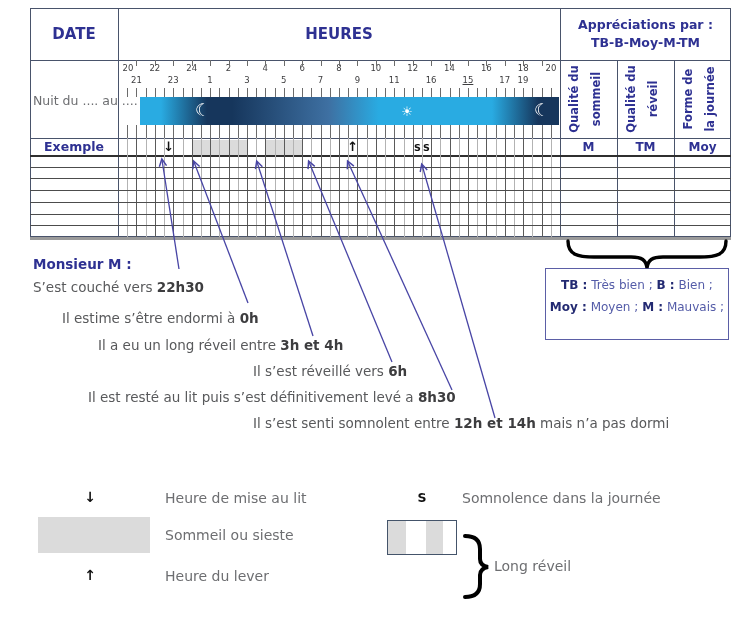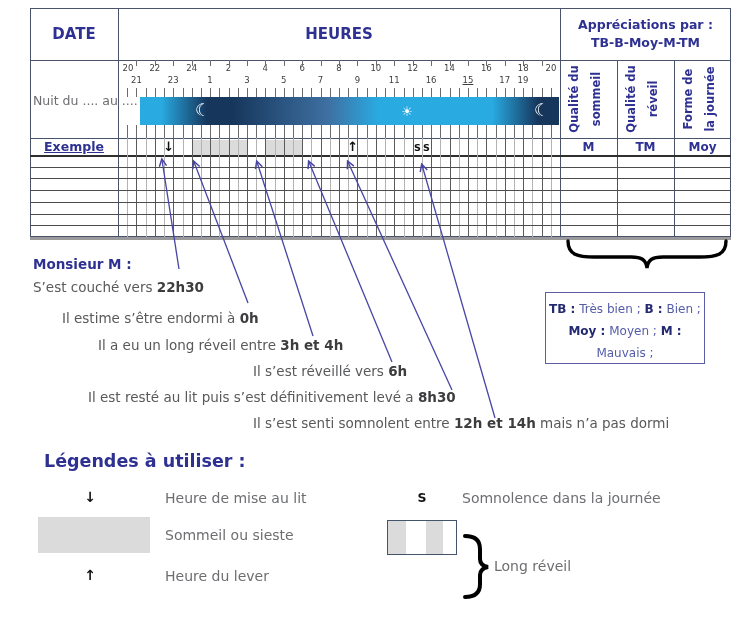--- a/index.html
+++ b/index.html
@@ -56,21 +56,21 @@
   </div>
   <div class="abs hdr" style="left:118px;top:8px;width:442px;height:52px;font-size:15px;">
     <span>HEURES</span>
   </div>
   <div class="abs hdr" style="left:560px;top:8px;width:171px;height:52px;font-size:12.5px;flex-direction:column;line-height:18px;">
     <span>Appréciations par :</span>
     <span>TB-B-Moy-M-TM</span>
   </div>
 
   <div class="abs" style="left:33px;top:93px;width:84px;font-size:12.5px;color:#6d6e71;white-space:nowrap;">Nuit du .... au ....</div>
-  <div class="abs hdr" style="left:30px;top:139px;width:88px;height:15px;font-size:12.5px;text-decoration:underline;">
+  <div class="abs hdr" style="left:30px;top:139px;width:88px;height:15px;font-size:12.5px;">
     <span>Exemple</span>
   </div>
 
   <div class="abs rot" style="left:549.5px;top:73px;width:78px;height:52px;">
     <div>Qualité du</div>
     <div>sommeil</div>
   </div>
   <div class="abs rot" style="left:606.5px;top:73px;width:78px;height:52px;">
     <div>Qualité du</div>
     <div>réveil</div>
@@ -313,30 +313,29 @@
   <div class="abs note" style="left:253px;top:363px;">
     <span>Il s’est réveillé vers </span><b>6h</b><span></span>
   </div>
   <div class="abs note" style="left:88px;top:389px;">
     <span>Il est resté au lit puis s’est définitivement levé a </span><b>8h30</b><span></span>
   </div>
   <div class="abs note" style="left:253px;top:415px;">
     <span>Il s’est senti somnolent entre </span><b>12h et 14h</b><span> mais n’a pas dormi</span>
   </div>
 
-  <div class="abs tbbox" style="left:545px;top:268px;width:160px;height:72px;margin-top:24px;">
+  <div class="abs tbbox" style="left:545px;top:268px;width:184px;height:72px;">
     <div>
       <b>TB :</b> <span>Très bien ;</span> <b>B :</b> <span>Bien ;</span>
     </div>
     <div>
       <b>Moy :</b> <span>Moyen ;</span> <b>M :</b> <span>Mauvais ;</span>
     </div>
   </div>
 
-  <div class="abs accent" style="left:44px;top:451px;font-size:17.5px;">Légendes à utiliser :</div>
 
   <div class="abs legsym" style="left:76px;top:489px;width:28px;font-size:14px;">↓</div>
   <div class="abs leg-label" style="left:165px;top:490px;">Heure de mise au lit</div>
 
   <div class="abs sleep-cell" style="left:38px;top:517px;width:112px;height:36px;"></div>
   <div class="abs leg-label" style="left:165px;top:527px;">Sommeil ou sieste</div>
 
   <div class="abs legsym" style="left:76px;top:567px;width:28px;font-size:14px;">↑</div>
   <div class="abs leg-label" style="left:165px;top:568px;">Heure du lever</div>
 

